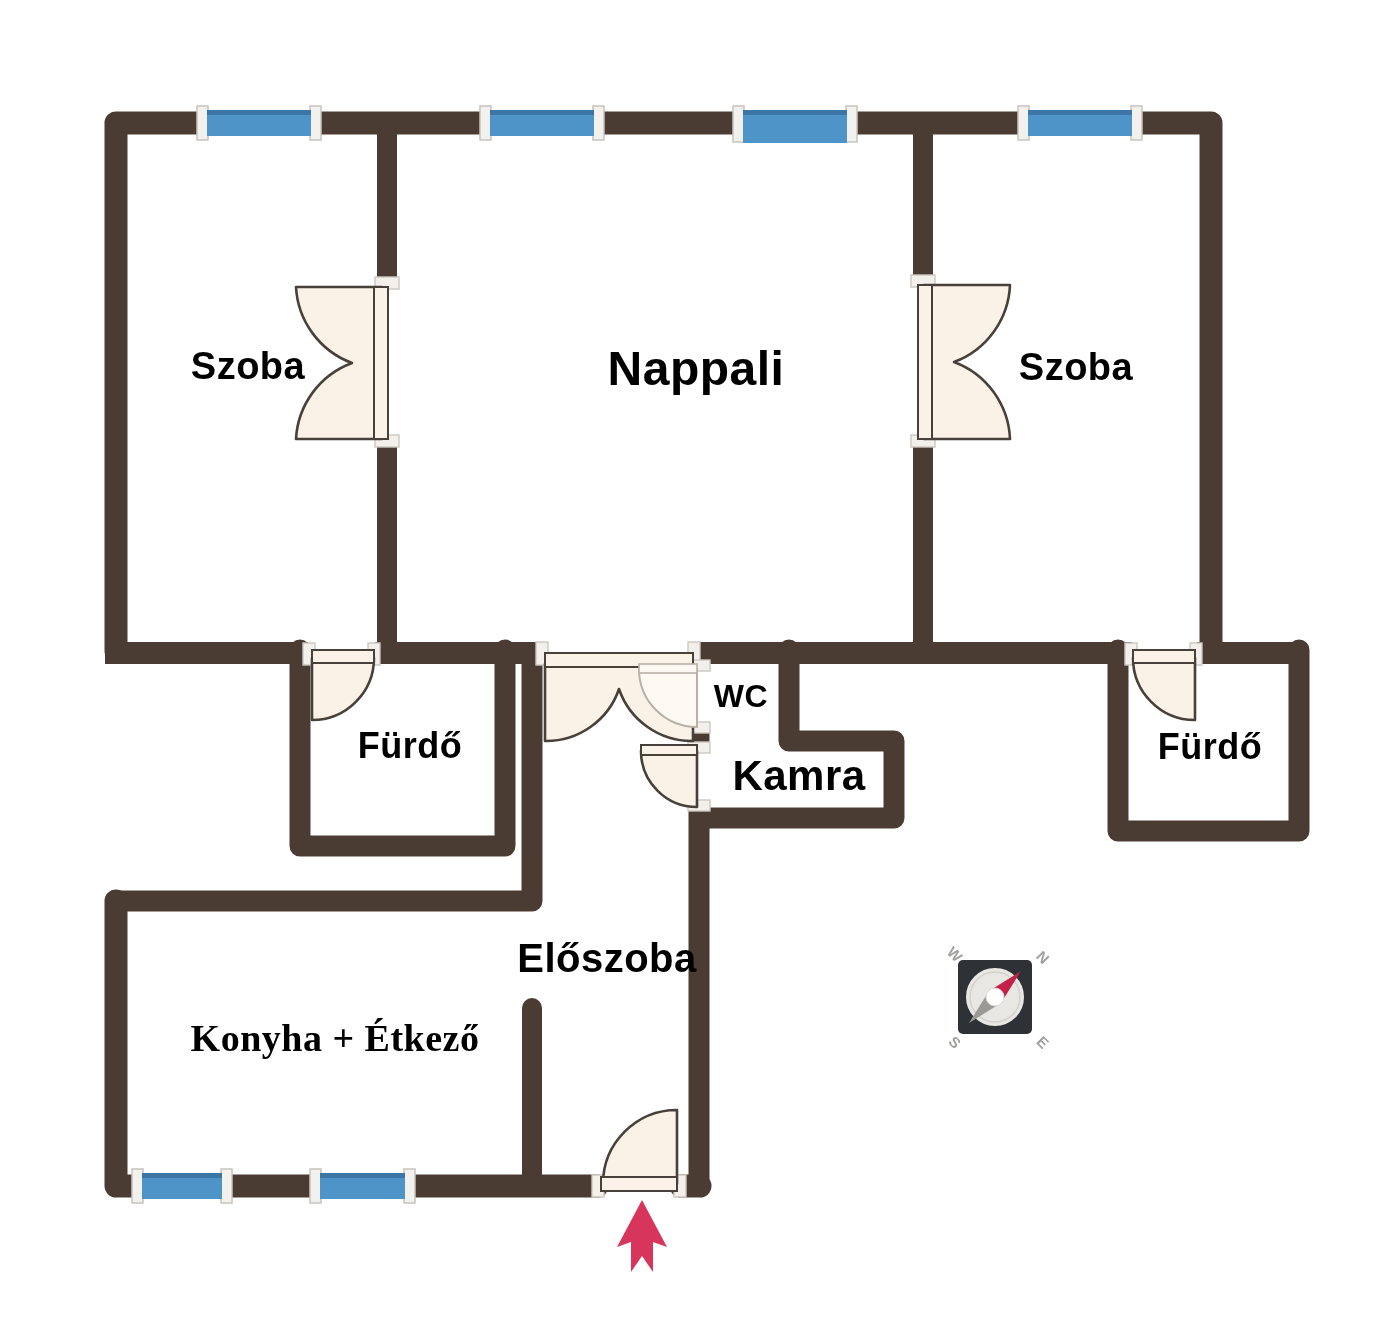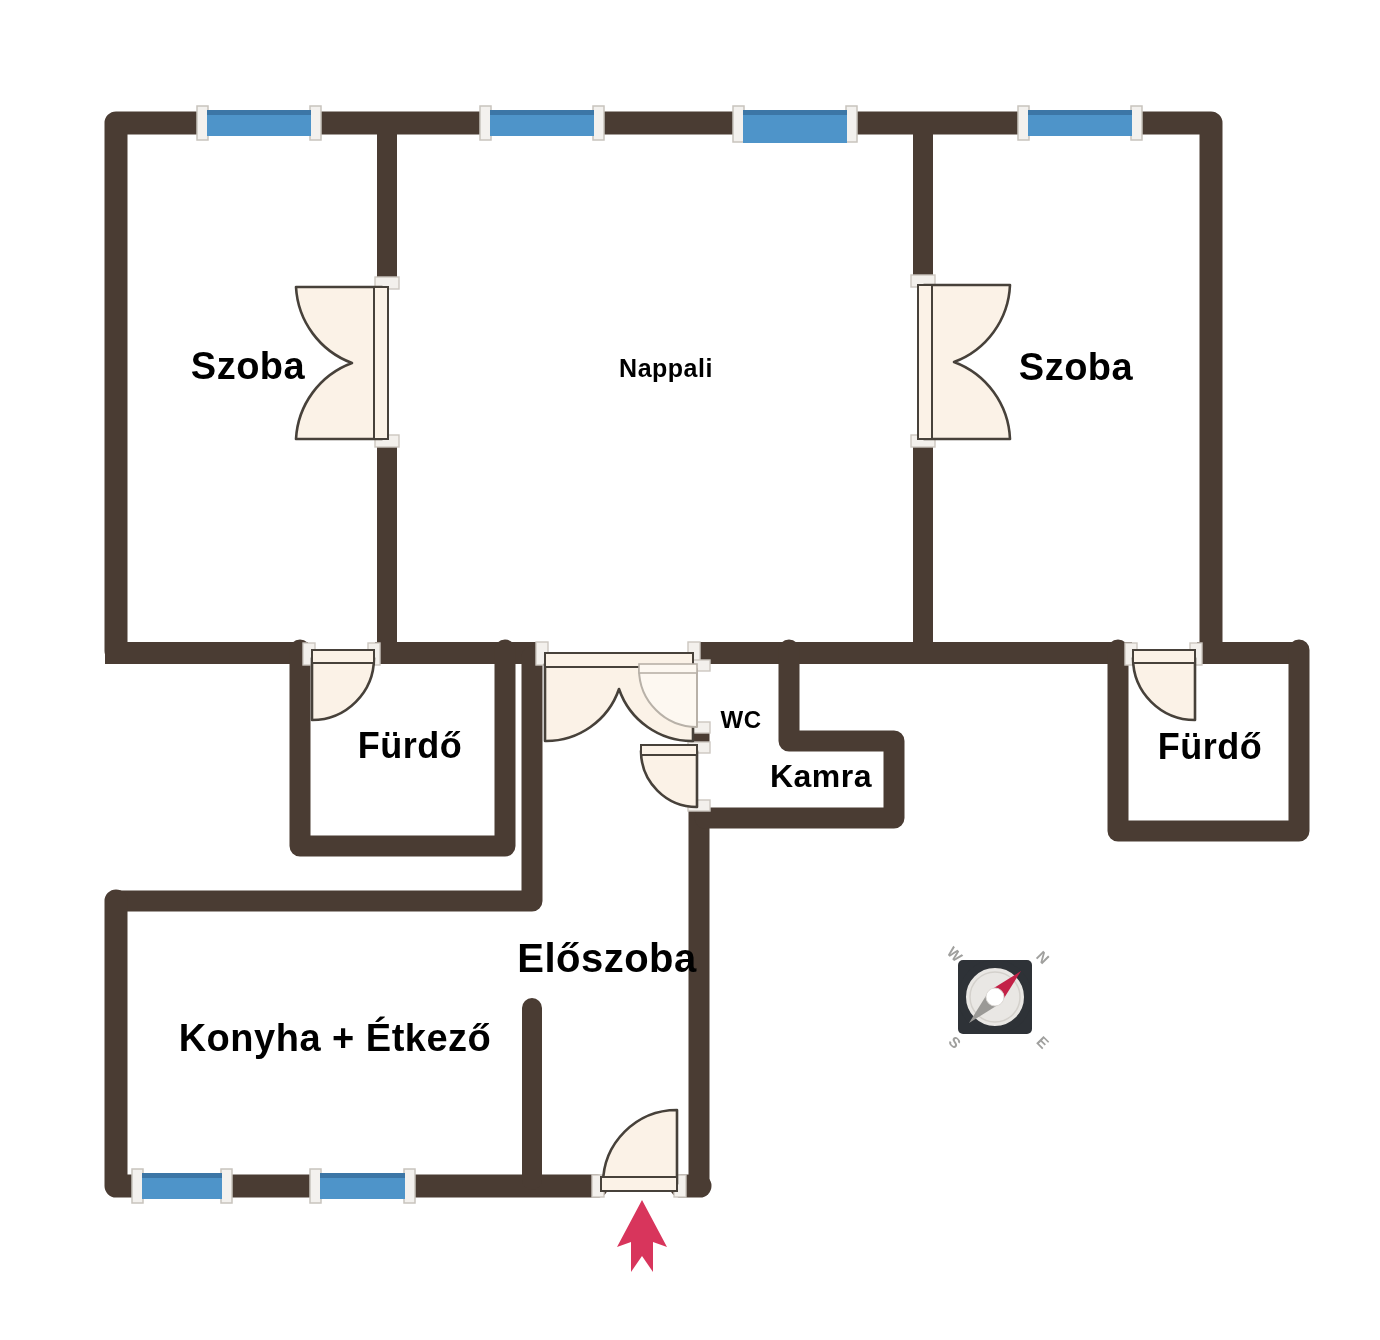--- a/index.html
+++ b/index.html
@@ -24,28 +24,28 @@
   .win-top{fill:var(--window_blue_dark);}
   .win-cap{fill:var(--window_cap);stroke:var(--cap_border);stroke-width:1.5;}
   .door{fill:var(--door_fill);stroke:var(--door_outline);stroke-width:2.6;stroke-linejoin:round;}
   .door-faint{fill:var(--door_faint_fill);stroke:var(--door_faint);stroke-width:2;stroke-linejoin:round;}
   .leaf{fill:var(--door_fill);stroke:var(--door_outline);stroke-width:2;}
   .leaf-faint{fill:var(--door_faint_fill);stroke:var(--door_faint);stroke-width:1.6;}
   .frame{fill:var(--frame_fill);stroke:var(--frame_border);stroke-width:1.4;}
   .room-label{position:absolute;transform:translate(-50%,-50%);color:var(--label_color);
       font-weight:bold;white-space:nowrap;letter-spacing:0.5px;}
   .lb-szoba-left {left:248px;top:366px;font-size:38px;}
-  .lb-nappali    {left:666px;top:368px;font-size:25px;}
+  .lb-nappali    {left:696px;top:368px;font-size:48px;}
   .lb-szoba-right{left:1076px;top:367px;font-size:38px;}
   .lb-furdo-left {left:410px;top:746px;font-size:36px;}
-  .lb-wc         {left:741px;top:720px;font-size:24px;}
-  .lb-kamra      {left:799px;top:776px;font-size:32px;margin-left:22px;}
+  .lb-wc         {left:741px;top:696px;font-size:32px;}
+  .lb-kamra      {left:799px;top:776px;font-size:42px;}
   .lb-furdo-right{left:1210px;top:747px;font-size:36px;}
   .lb-eloszoba   {left:607px;top:958px;font-size:40px;}
-  .lb-konyha     {left:335px;top:1038px;font-size:38px;}
+  .lb-konyha     {left:335px;top:1038px;font-size:38px;font-family:Liberation Serif, serif;}
   .compass-letter{font-size:15px;font-weight:bold;fill:var(--compass_letter);}
 </style>
 </head>
 <body>
 
 <div id="plan">
   <svg width="1380" height="1340" viewBox="0 0 1380 1340">
 
     <g>
 

